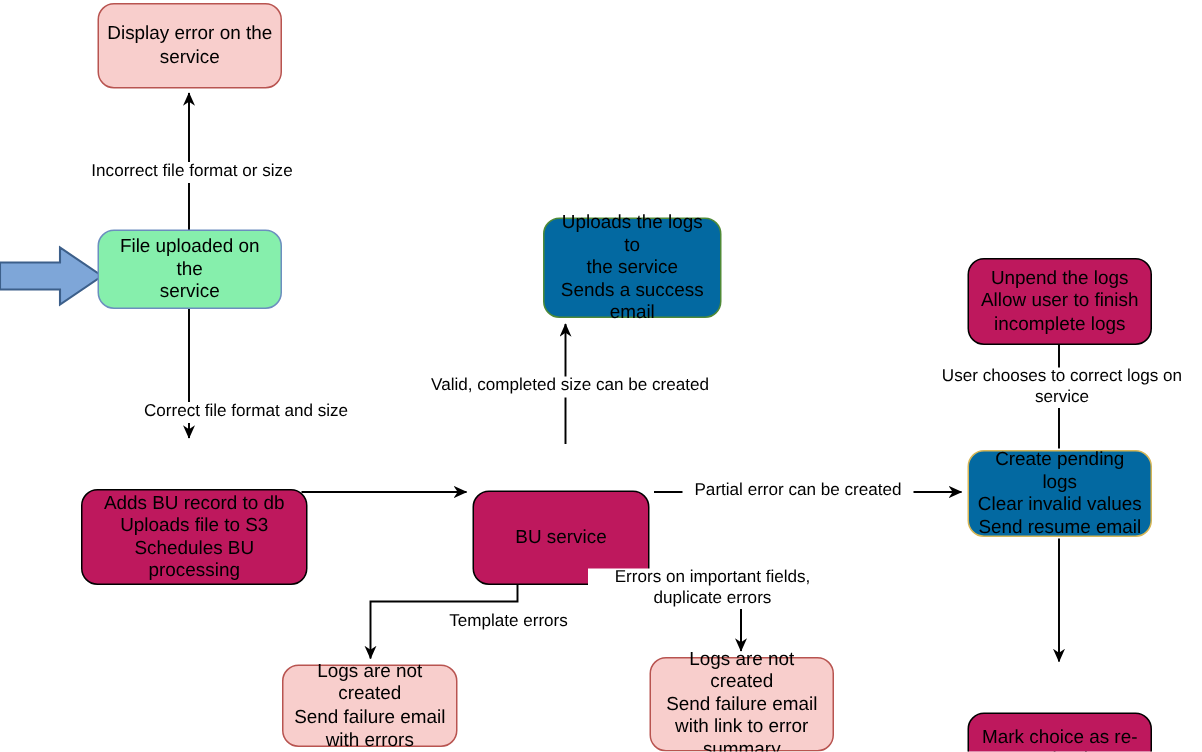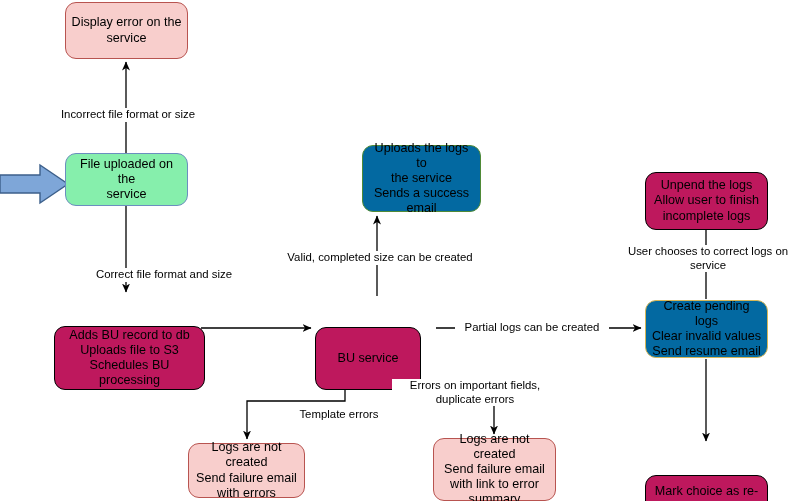--- a/index.html
+++ b/index.html
@@ -59,21 +59,21 @@
   <div class="node n-pink" style="left:65px;  top:2px;   width:123px; height:57px;">Display error on the
 service</div>
 
   <div class="node n-blue" style="left:65px;  top:153px; width:123px; height:53px;">File uploaded on the
 service</div>
 
   <div class="node n-white" style="left:54px;  top:296px; width:151px; height:64px;">Adds BU record to db
 Uploads file to S3
 Schedules BU processing</div>
 
-  <div class="node n-white" style="left:315px; top:297px; width:106px; height:63px;">BU service</div>
+  <div class="node n-white" style="left:315px; top:297px; width:118px; height:63px;">BU service</div>
 
   <div class="node n-green" style="left:318px; top:145px; width:119px; height:67px;">Uploads the logs to
 the service
 Sends a success
 email</div>
 
   <div class="node n-white" style="left:645px; top:142px; width:123px; height:58px;">Unpend the logs
 Allow user to finish
 incomplete logs</div>
 
@@ -92,21 +92,21 @@
 
   <div class="node n-white" style="left:645px; top:445px; width:123px; height:48px;">Mark choice as re-
 upload</div>
 
   <div class="edge-label" style="left:56px;  top:108px; width:140px;">Incorrect file format or size</div>
 
   <div class="edge-label" style="left:56px;  top:268px; width:140px;margin-left:36px;">Correct file format and size</div>
 
   <div class="edge-label" style="left:283px; top:251px; width:190px;">Valid, completed size can be created</div>
 
-  <div class="edge-label" style="left:455px; top:321px; width:150px;">Partial logs can be created</div>
+  <div class="edge-label" style="left:455px; top:321px; width:150px;">Partial error can be created</div>
 
   <div class="edge-label" style="left:608px; top:245px; width:196px;">User chooses to correct logs on service</div>
 
   <div class="edge-label" style="left:289px; top:408px; width:96px;">Template errors</div>
 
   <div class="edge-label" style="left:392px; top:379px; width:162px;">Errors on important fields,
 duplicate errors</div>
 
 
 </div>

